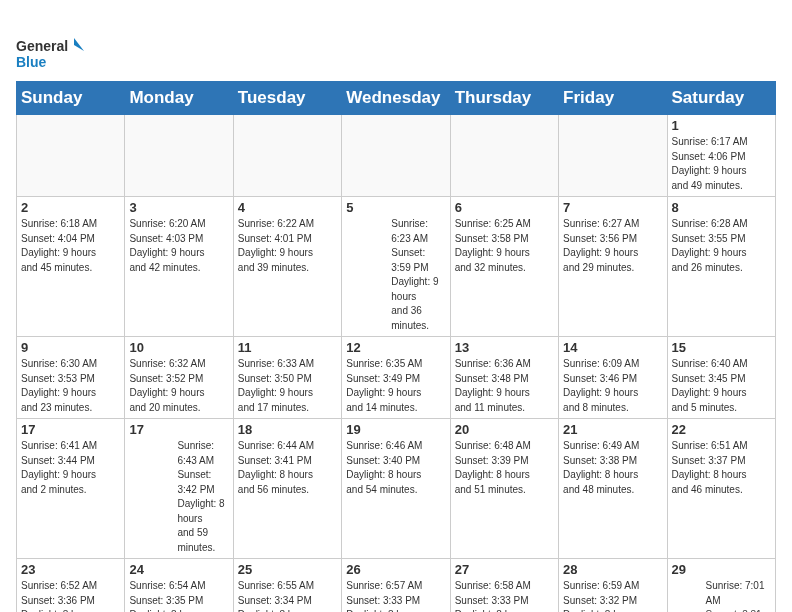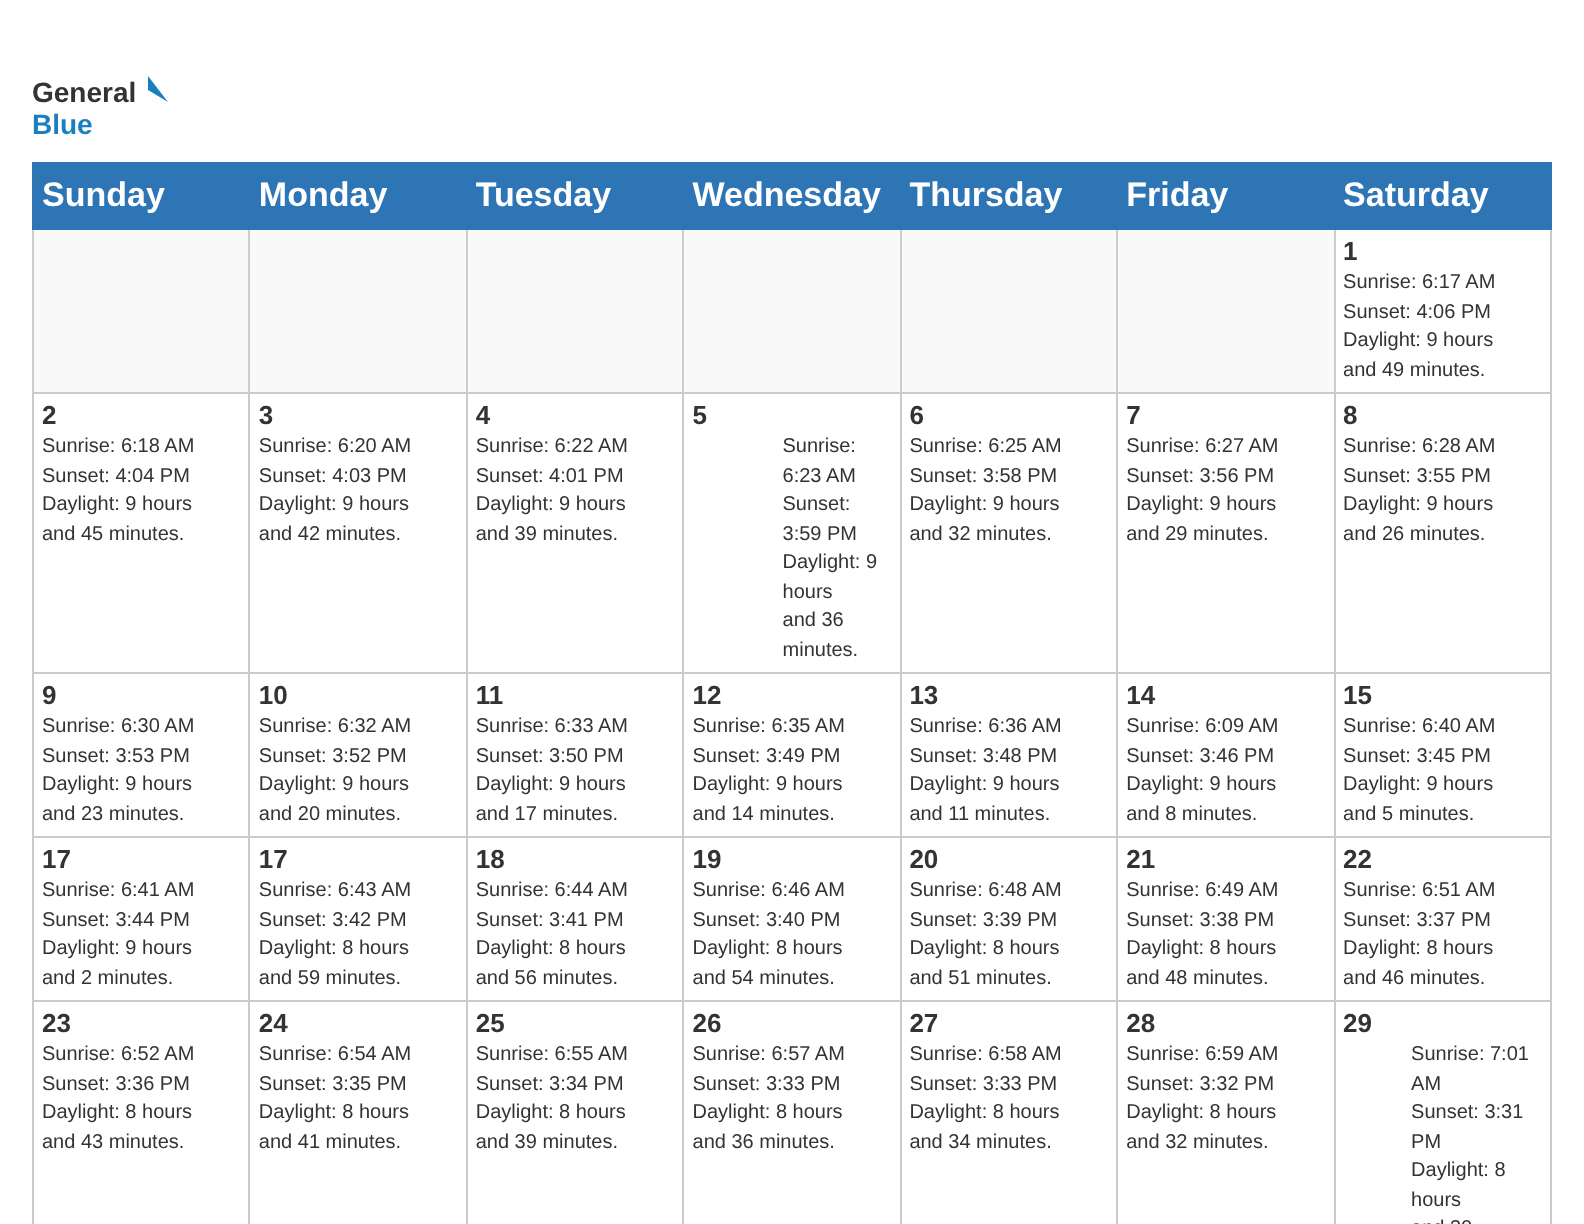--- a/index.html
+++ b/index.html
@@ -226,21 +226,21 @@
       <tr>
         <td>
           <span class="day-number">17</span>
           <div class="day-info" style="white-space: pre-line;">Sunrise: 6:41 AM
 Sunset: 3:44 PM
 Daylight: 9 hours
 and 2 minutes.</div>
         </td>
         <td>
           <span class="day-number">17</span>
-          <div class="day-info" style="white-space: pre-line;">Sunrise: 6:43 AM
+          <div class="day-info" style="white-space: pre-line; margin-left: 48px;">Sunrise: 6:43 AM
 Sunset: 3:42 PM
 Daylight: 8 hours
 and 59 minutes.</div>
         </td>
         <td>
           <span class="day-number">18</span>
           <div class="day-info" style="white-space: pre-line;">Sunrise: 6:44 AM
 Sunset: 3:41 PM
 Daylight: 8 hours
 and 56 minutes.</div>

